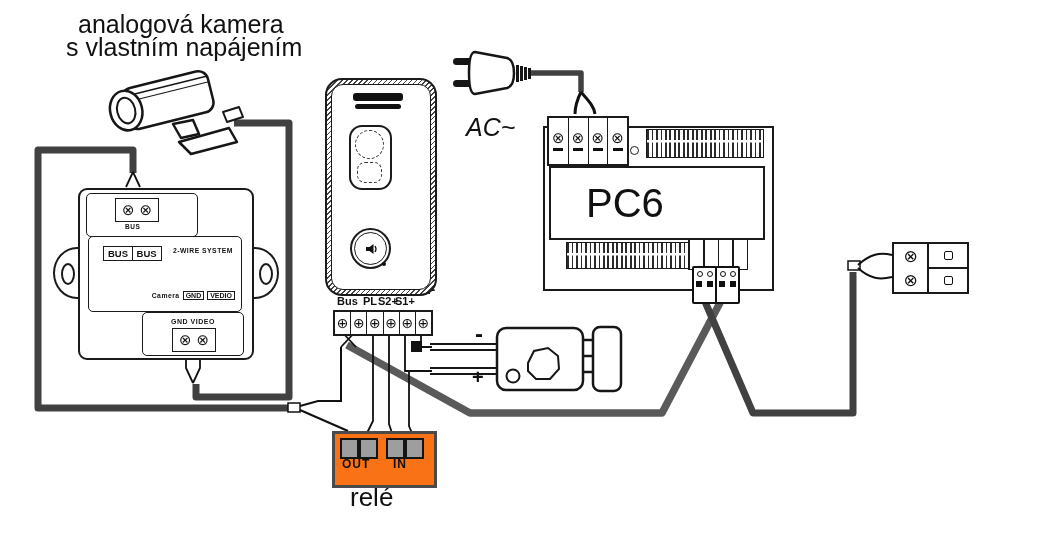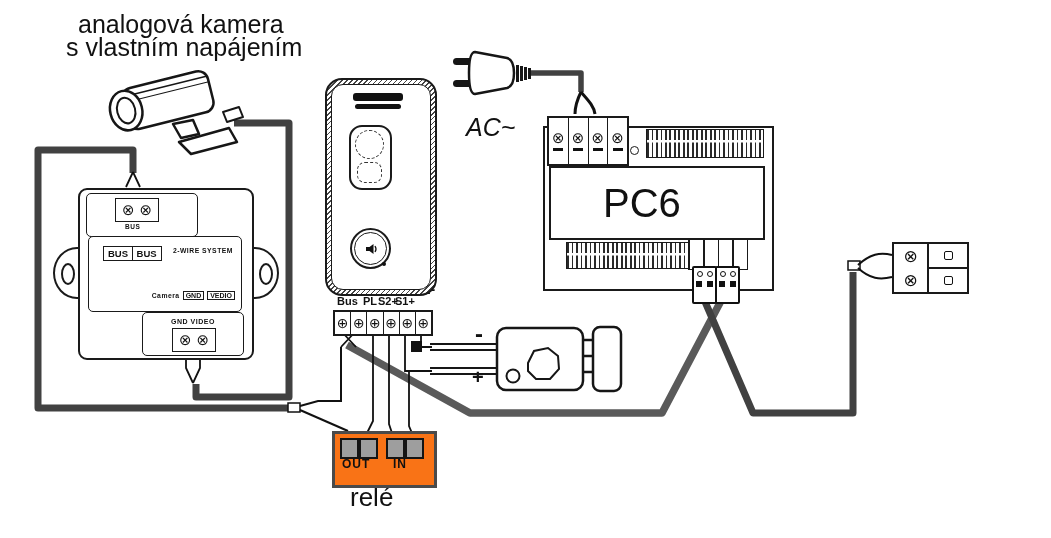--- a/index.html
+++ b/index.html
@@ -233,21 +233,21 @@
         <span class="dash"></span>
       </div>
     <div class="cell">
         <span class="screw" style="font-size:15px;">⊗</span>
         <span class="dash"></span>
       </div>
   </div>
   <div class="abs" style="left:630px;top:146px;width:7px;height:7px;border:1.5px solid #1a1a1a;border-radius:50%;z-index:3;"></div>
   <div class="grille" style="left:646px;top:129px;width:116px;height:27px;z-index:3;"></div>
   <div class="box" style="left:549px;top:166px;width:212px;height:70px;border-width:2px;z-index:3;display:flex;align-items:center;">
-    <span style="padding-left:52px;font-size:40px;">PC6</span>
+    <span style="padding-left:35px;font-size:40px;">PC6</span>
   </div>
   <div class="grille" style="left:566px;top:242px;width:178px;height:25px;z-index:3;"></div>
   <div class="abs" style="left:688px;top:239px;width:58px;height:29px;border:1.5px solid #1a1a1a;z-index:3;
        background:repeating-linear-gradient(90deg,#1a1a1a 0 1.5px,#fff 1.5px 14.5px);"></div>
   <div class="plug" style="left:692px;top:266px;">
     <div class="plugdots">
         <span class="plugdot"></span>
         <span class="plugdot"></span>
       </div>
     <div class="plugsqs">

